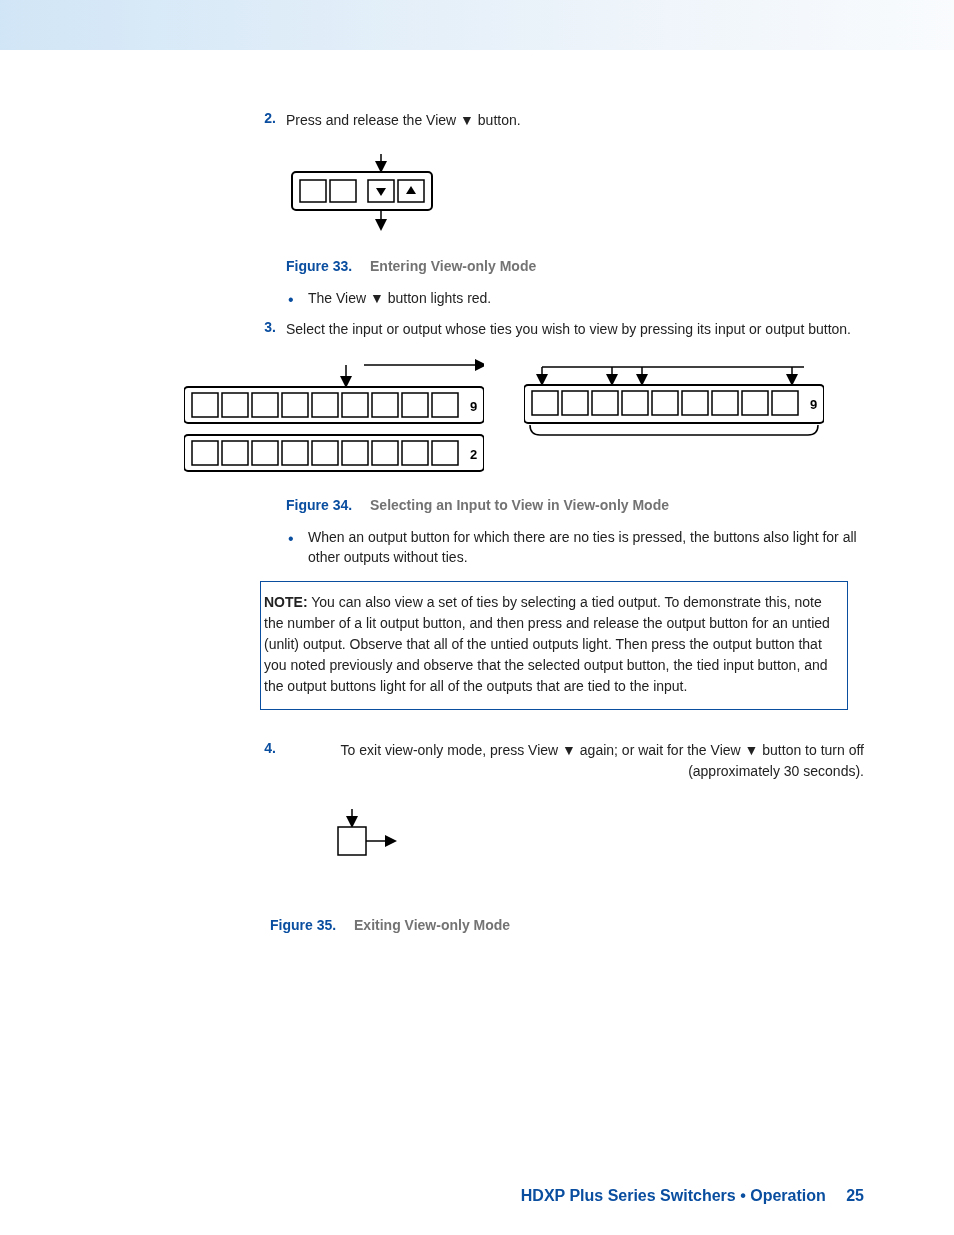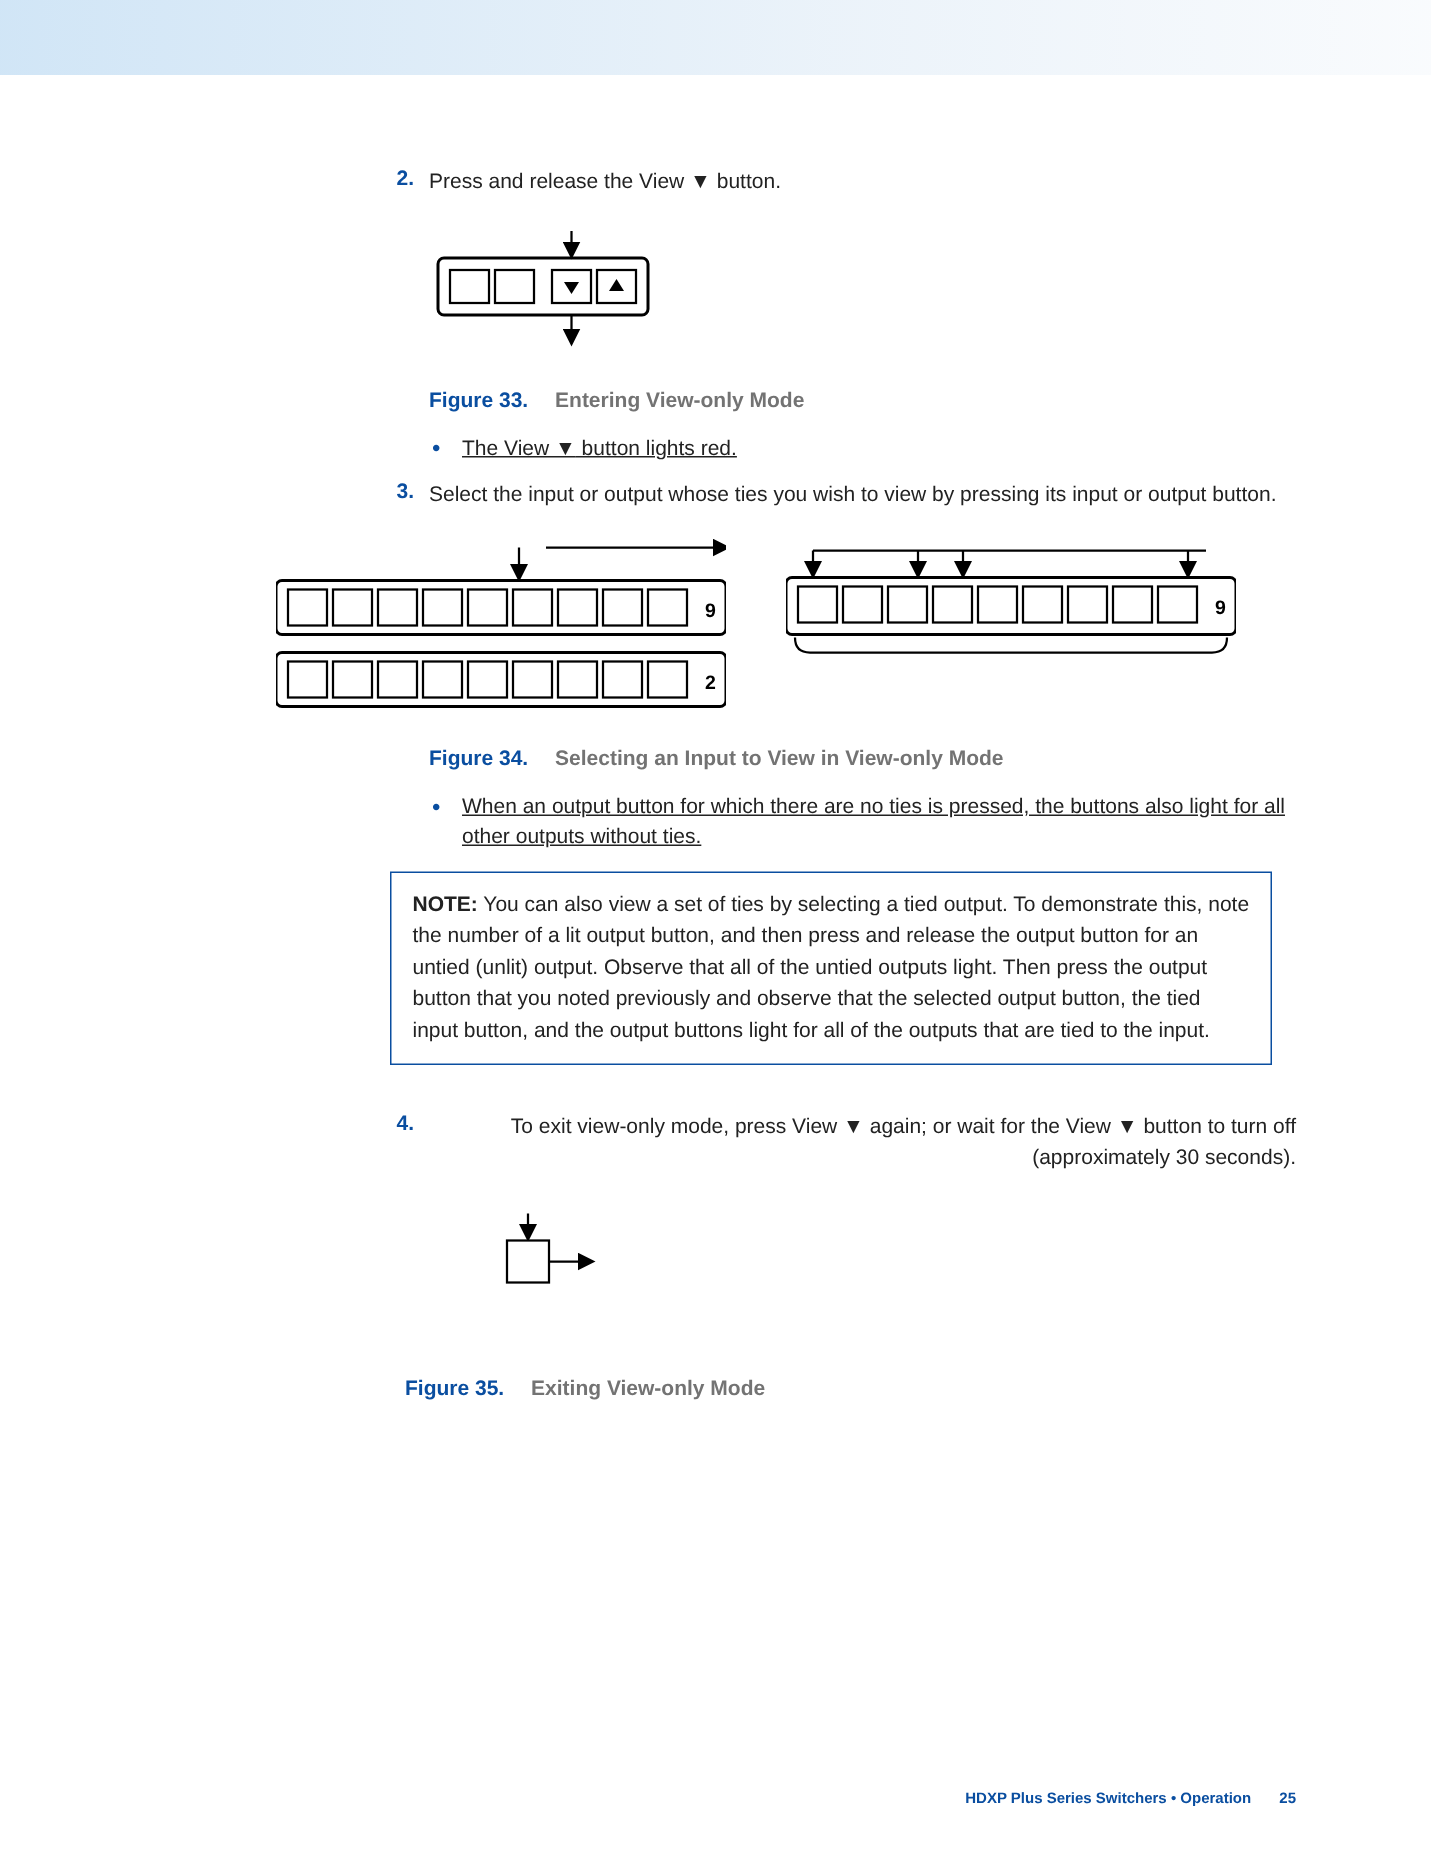--- a/index.html
+++ b/index.html
@@ -44,52 +44,51 @@
   }
   .fig-caption .fig-title {
     color: #737373;
     font-weight: bold;
     margin-left: 14px;
   }
   ul.bullets {
     list-style: none;
     padding: 0;
     margin: 0 0 10px 26px;
-    text-decoration: underline;
   }
   ul.bullets li {
     position: relative;
     padding-left: 22px;
     margin: 8px 0;
     line-height: 1.45;
   }
   ul.bullets li::before {
     content: "•";
     position: absolute;
     left: 2px;
     top: 0;
     color: #0a4ea0;
     font-size: 16px;
   }
   .note-box {
     border: 1.5px solid #0a4ea0;
-    padding: 10px 14px 12px 14px;
+    padding: 10px 14px 12px 3px;
     margin: 14px 16px 30px 0;
     line-height: 1.5;
   }
   .note-box .note-label {
     font-weight: bold;
   }
   .footer {
     position: absolute;
     bottom: 30px;
     right: 90px;
     color: #0a4ea0;
     font-weight: bold;
-    font-size: 10px;
+    font-size: 16px;
   }
   .footer .pagenum {
     margin-left: 16px;
   }
 
   
   .diagram {
     margin: 20px 0 6px 26px;
   }
   svg { display: block; }

